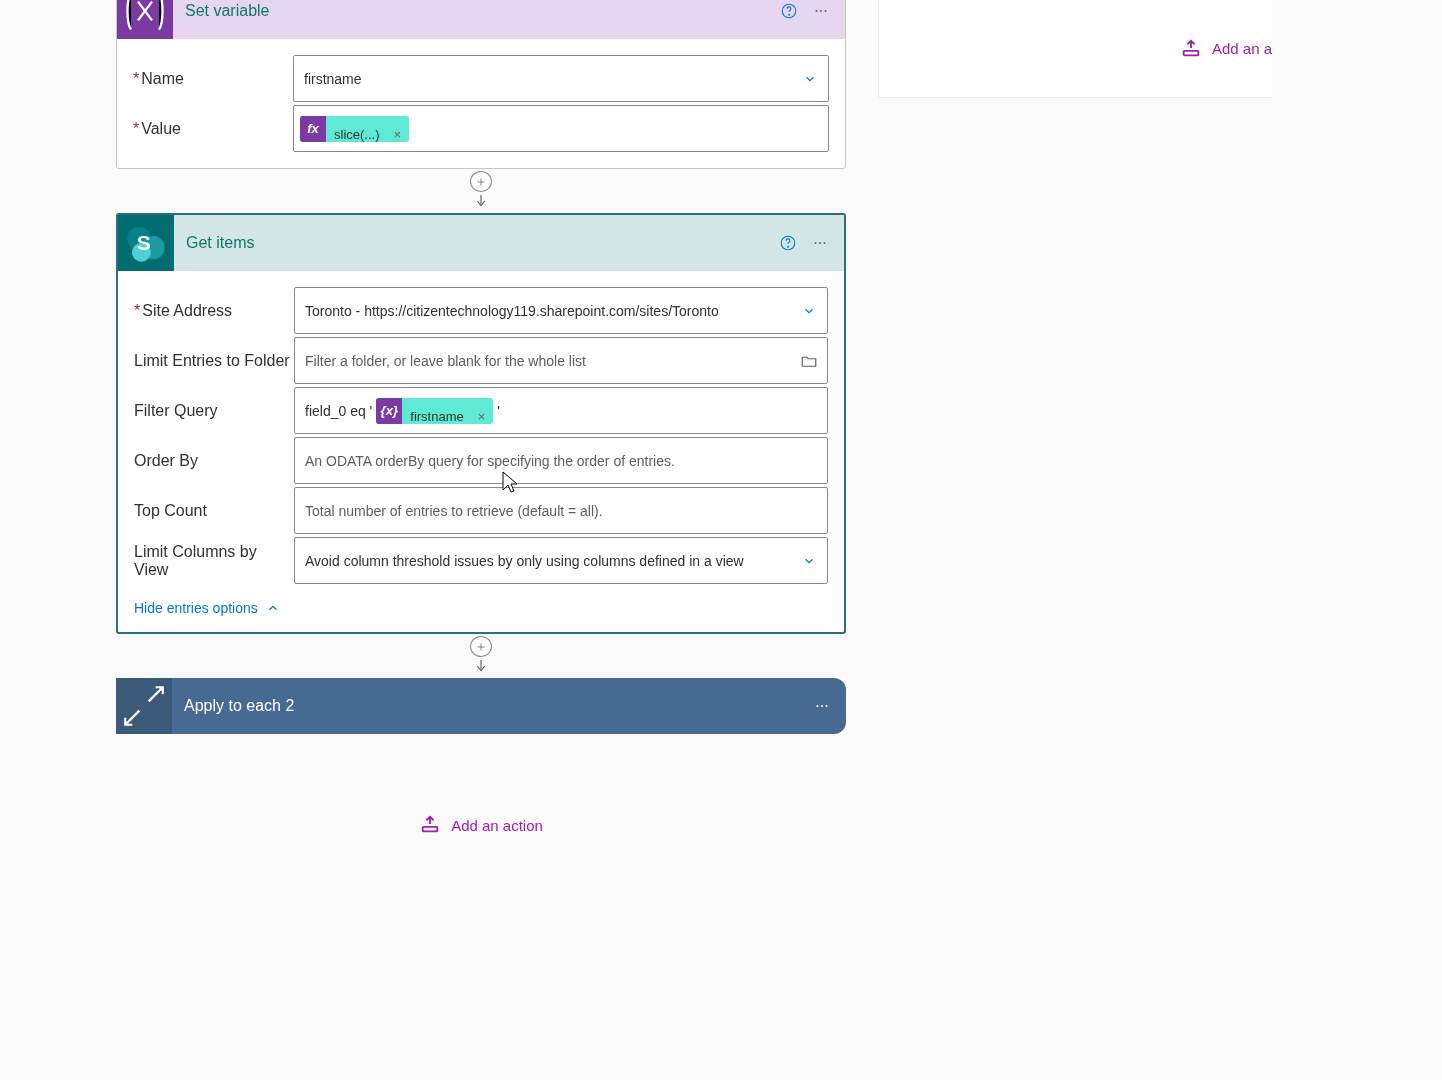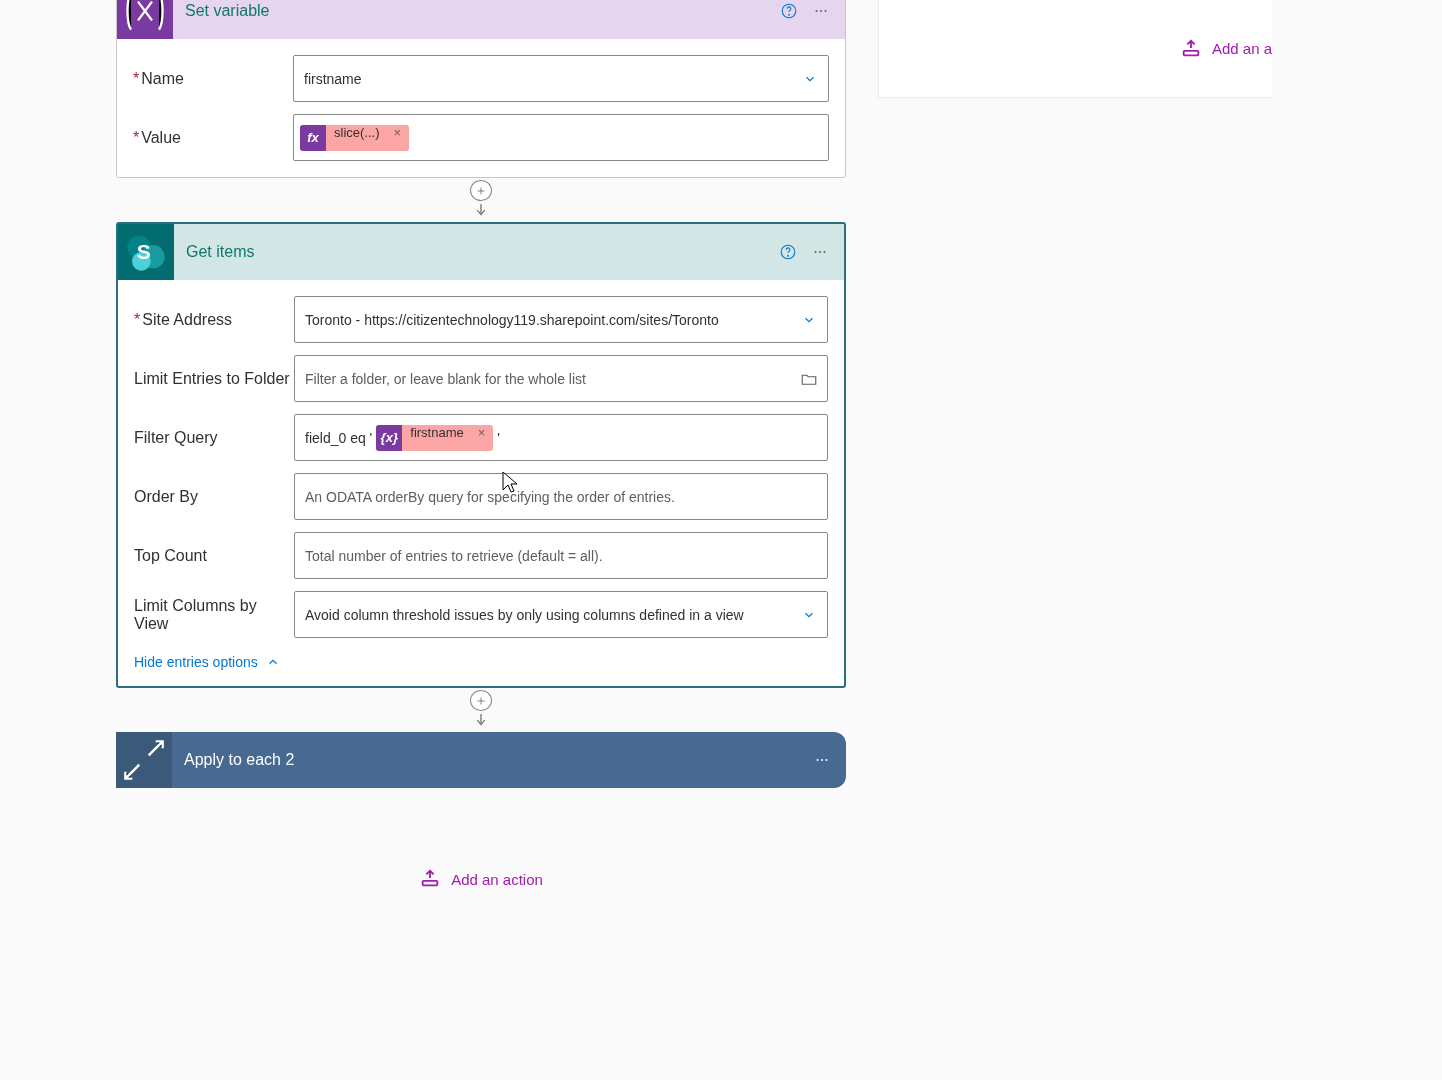--- a/index.html
+++ b/index.html
@@ -68,21 +68,21 @@
     border-radius:3px;
   }
   .hdr-btn svg { width:18px; height:18px; stroke:currentColor; fill:none; stroke-width:1.5;}
   .hdr-btn.help { color:#0078d4; }
   .applyeach .hdr-btn { color:#fff; }
 
   .card-body { padding: 10px 16px 16px 16px; }
   .form-row {
     display:flex;
     align-items:center;
-    margin-top:12px;
+    margin-top:3px;
   }
   .form-row:first-child { margin-top:6px; }
   .label {
     width: 160px;
     flex-shrink:0;
     font-size:16px;
     color:#323130;
   }
   .req::before { content:"*"; color:#a4262c; margin-right:2px; }
   .field {
@@ -106,25 +106,25 @@
     color:#0078d4;
   }
   .field .chev svg { width:14px; height:14px; stroke:currentColor; fill:none; stroke-width:2; }
   .field .folder-ic {
     width:24px; display:flex; align-items:center; justify-content:center; color:#605e5c;
   }
   .field .folder-ic svg { width:18px; height:18px; fill:none; stroke:currentColor; stroke-width:1.5;}
   
   .token {
     display:inline-flex;
-    align-items:flex-start;
+    align-items:flex-end;
     height:26px;
     border-radius:3px;
     overflow:hidden;
-    background:#fca5a5;
+    background:#5eead4;
     font-size:13px;
     margin-right:4px;
   }
   .token .tk-ic {
     width:26px; height:26px;
     display:flex; align-items:center; justify-content:center;
     color:#fff; font-style:italic; font-size:13px; font-weight:600;
     background:#7b3aa2;
   }
   .token .tk-label { padding:0 6px 0 8px; color:#323130;}

